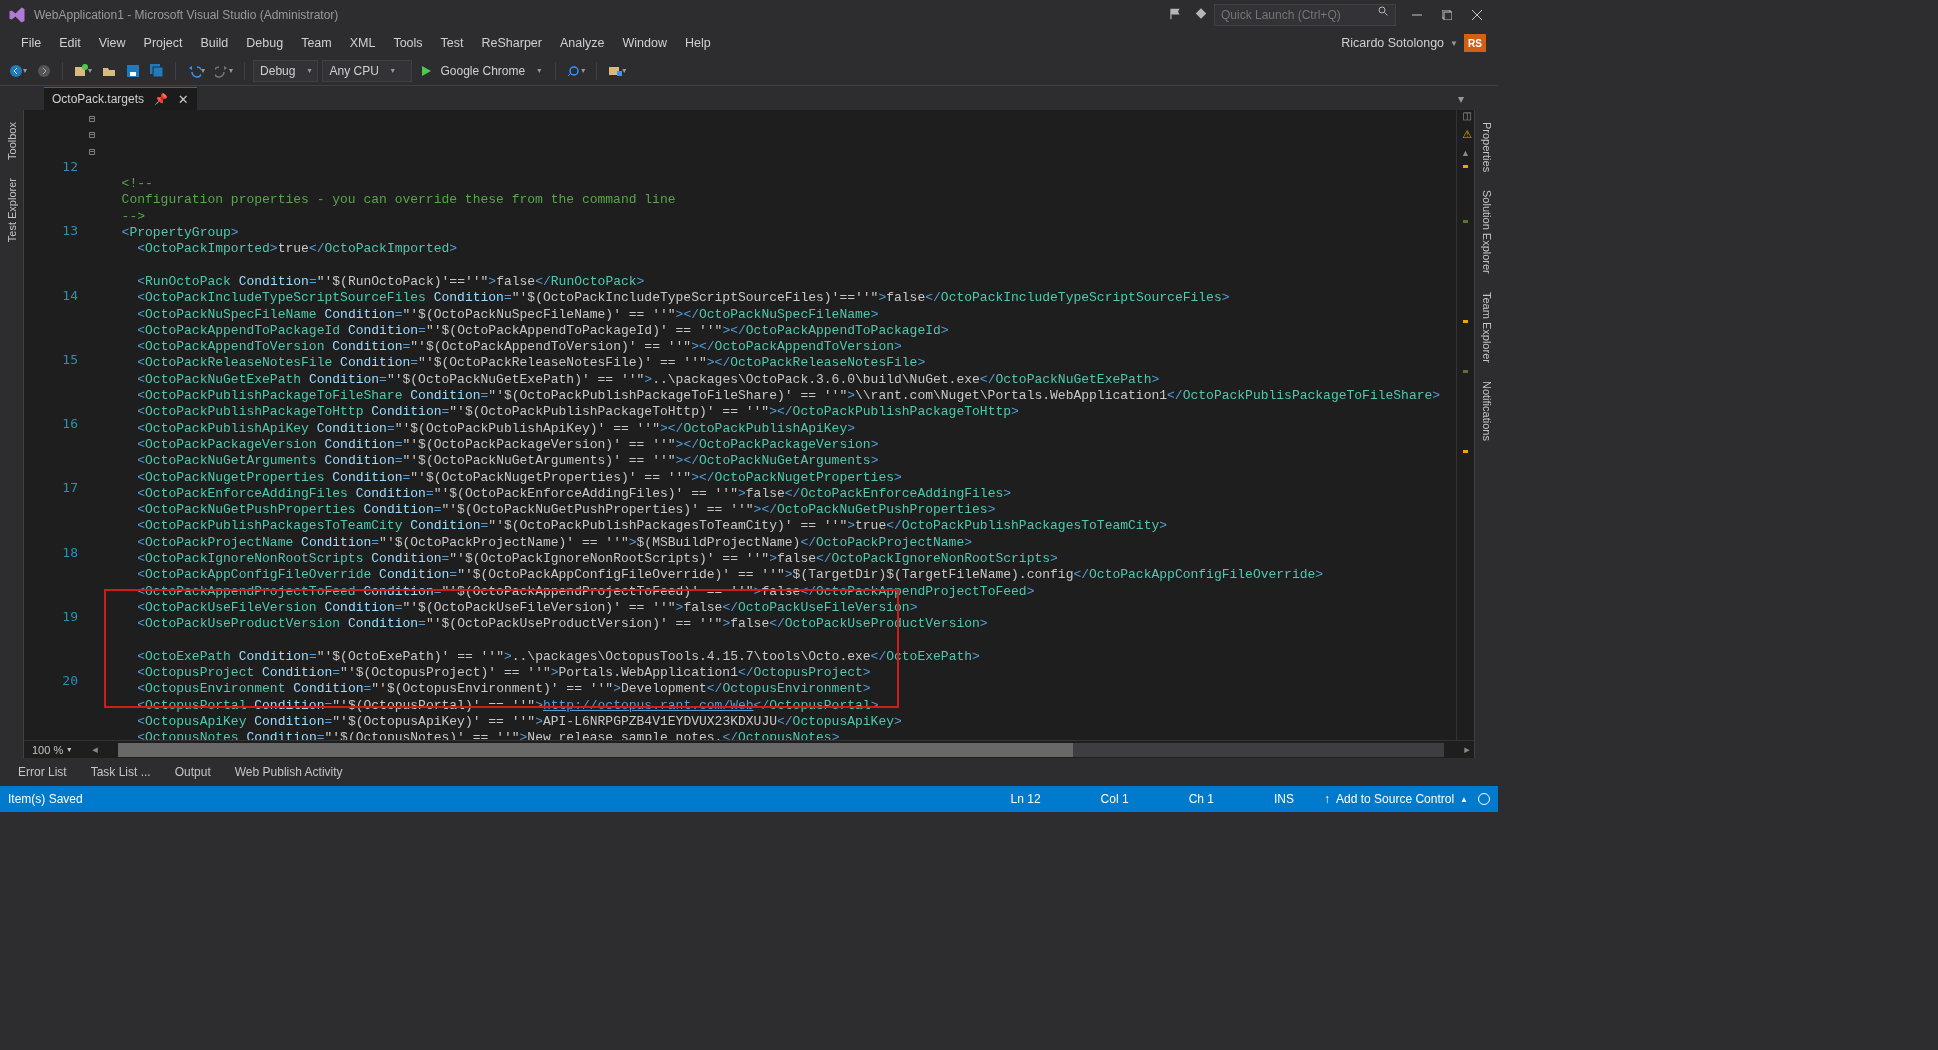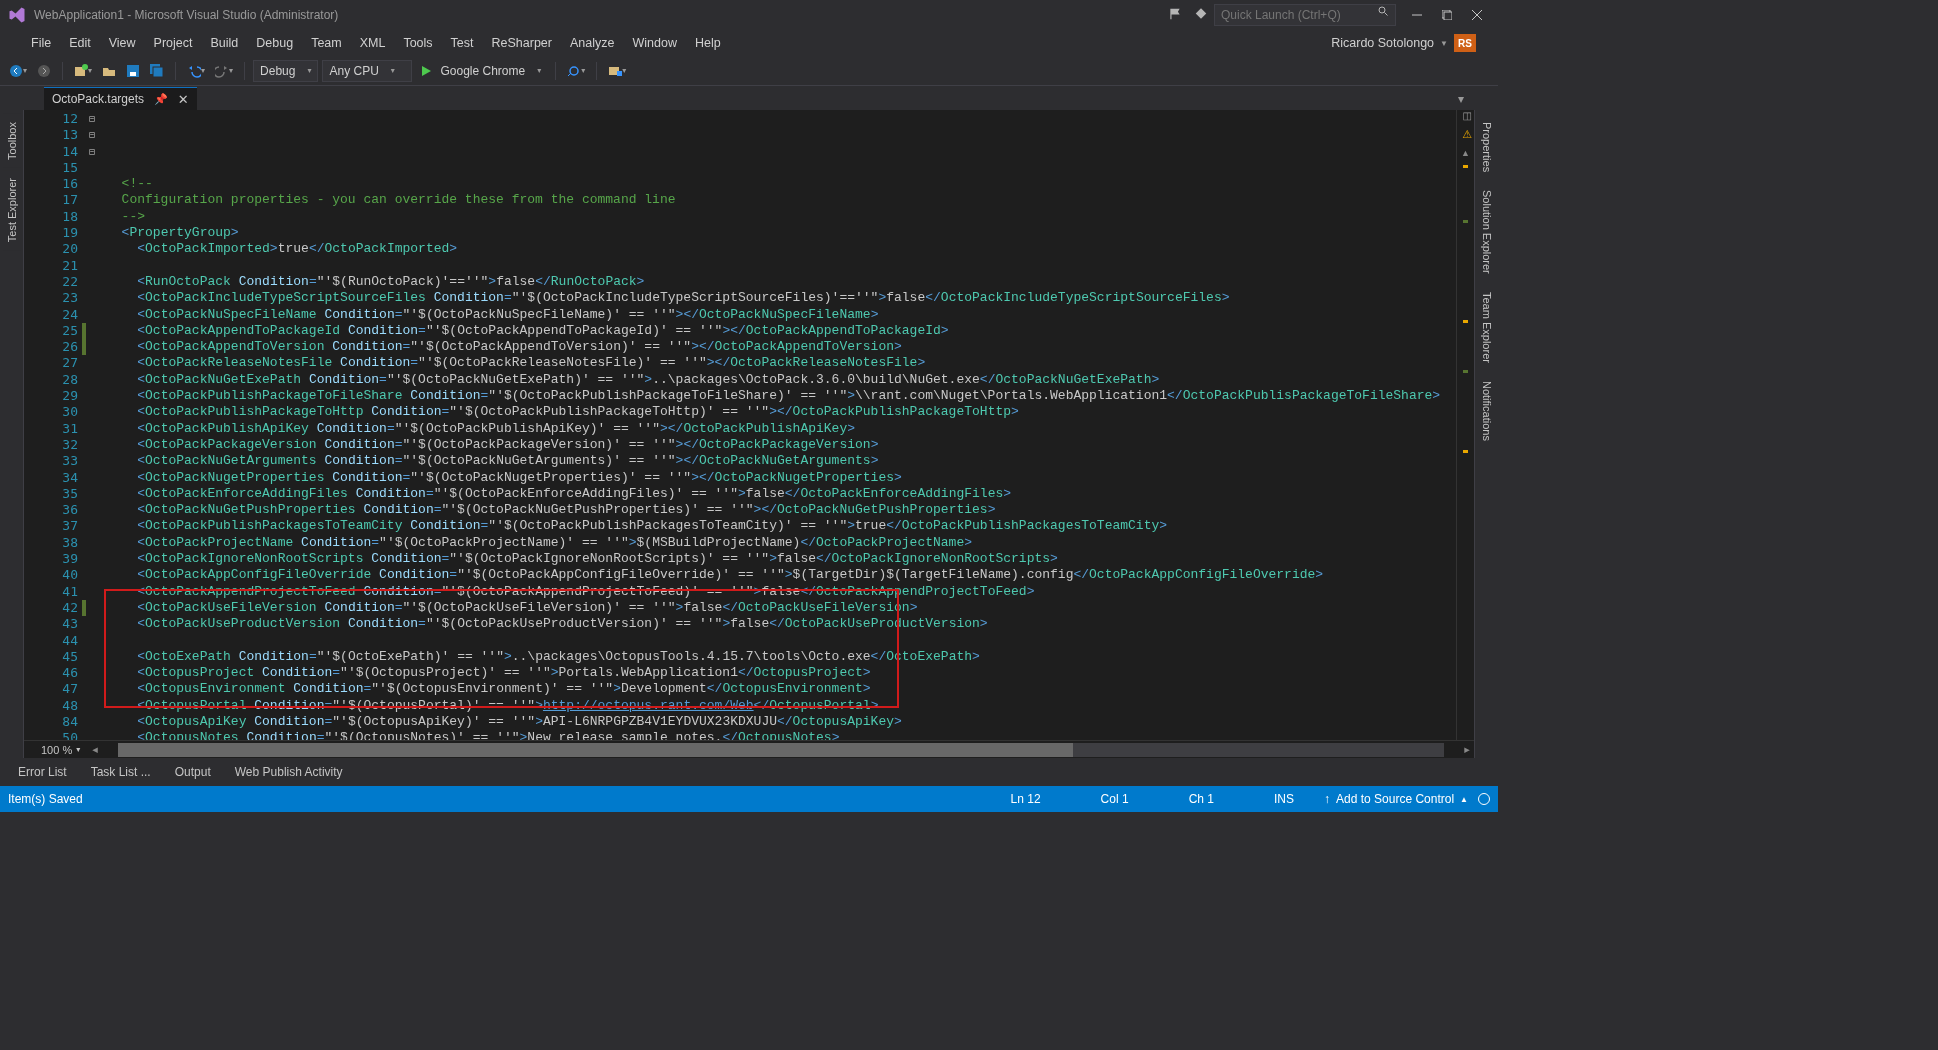--- a/index.html
+++ b/index.html
@@ -38,21 +38,21 @@
   margin-right:6px;
 }
 .searchbox input { background:transparent; border:none; outline:none; color:#d0d0d0; flex:1; font-size:12px;}
 .winbtn { width:30px; height:22px; display:flex; align-items:center; justify-content:center; color:#c5c5c5; cursor:pointer;}
 
 .menubar {
   height: 26px;
   background:#2d2d30;
   display:flex;
   align-items:center;
-  padding:0 22px;
+  padding:0 12px;
   font-size:12.5px;
   color:#d0d0d0;
 }
 .menubar .menuitem { padding: 4px 9px; cursor:pointer; }
 .menubar .spacer{flex:1}
 .menubar .user { padding:0 6px; color:#d0d0d0;}
 .menubar .avatar { width:22px; height:18px; background:#cf6016; color:#fff; font-size:10px; display:flex;align-items:center;justify-content:center; margin-left:6px; font-weight:bold;}
 
 .toolbar {
   height: 30px;
@@ -149,21 +149,21 @@
   width:60px;
   background:#1e1e1e;
   color:#2b91af;
   font-family: Consolas, monospace;
   font-size:13px;
   text-align:right;
   padding-top:1px;
   line-height:16.3px;
   position:relative;
 }
-.gutter .ln { padding-right:6px; position:relative;}
+.gutter .ln { padding-right:6px; position:relative;margin-top:48px;}
 .gutter .mod::before {
   content:""; position:absolute; left:58px; top:0; width:4px; height:100%;
   background:#577430;
 }
 .foldcol {
   width:16px; background:#1e1e1e;
   font-family:Consolas,monospace; font-size:10px; color:#a0a0a0;
   line-height:16.3px; padding-top:1px;
 }
 .foldcol .fm { text-align:center; cursor:pointer;}
@@ -229,21 +229,21 @@
 
 .edfoot {
   position:absolute;
   bottom:0; left:0; right:0;
   height:18px;
   background:#1e1e1e;
   border-top:1px solid #333;
   display:flex; align-items:center;
   font-size:11px; color:#c5c5c5;
 }
-.edfoot .zoom { width:64px; padding-left:17px; display:flex; align-items:center; gap:4px;}
+.edfoot .zoom { width:64px; padding-left:8px; display:flex; align-items:center; gap:4px;}
 .edfoot .hscroll { flex:1; height:14px; background:#3e3e42; margin:0 16px; position:relative;}
 .edfoot .hthumb { position:absolute; left:0; width:72%; top:0; bottom:0; background:#686868;}
 .edfoot .arrow{ width:14px; text-align:center; color:#888;}
 </style>
 </head>
 <body>
 
 <div class="titlebar">
   <div class="vs-logo">
     <svg width="18" height="18" viewBox="0 0 24 24">

